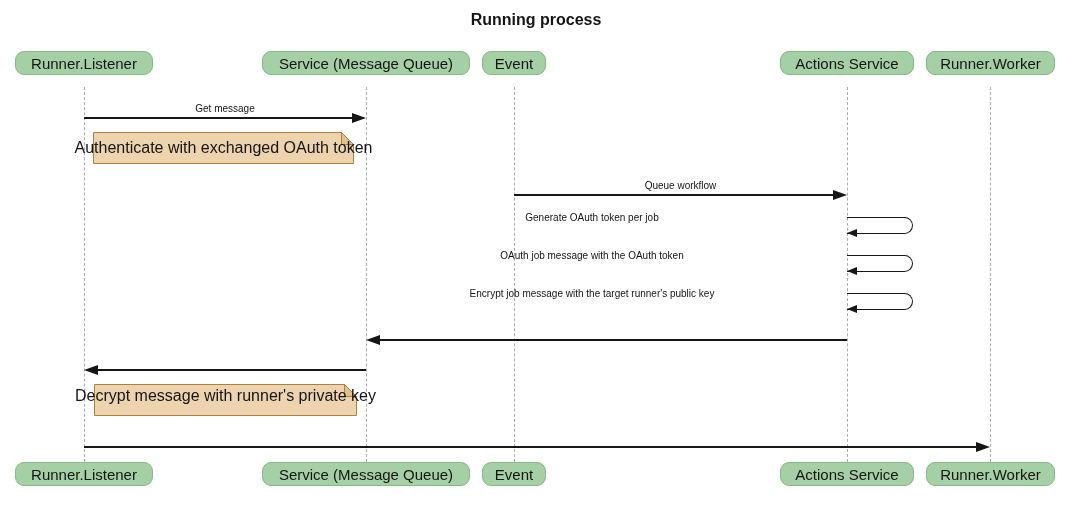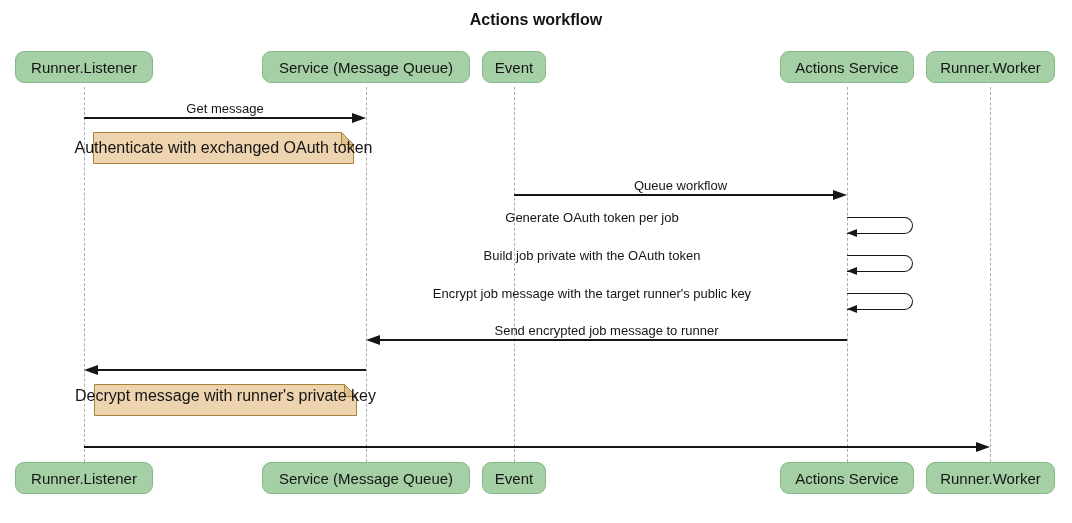--- a/index.html
+++ b/index.html
@@ -21,27 +21,27 @@
   }
   .title{
     position:absolute;top:11px;left:0;width:100%;text-align:center;
     font-size:16px;font-weight:bold;
   }
   .lifeline{
     position:absolute;top:87px;height:375px;width:0;
     border-left:1px dashed var(--lifeline);
   }
   .actor{
-    position:absolute;height:32px;box-sizing:border-box;
+    position:absolute;height:24px;box-sizing:border-box;
     background:var(--actor-fill);border:1px solid var(--actor-border);
     border-radius:9px;display:flex;align-items:center;justify-content:center;
     font-size:15px;white-space:nowrap;
   }
   .msg-label{
-    position:absolute;height:16px;line-height:16px;font-size:13px;
+    position:absolute;height:16px;line-height:16px;font-size:10px;
     text-align:center;white-space:nowrap;
   }
   .msg-label.right{text-align:center;}
   .msg-line{position:absolute;height:1.5px;background:var(--line);}
   .arr{position:absolute;width:0;height:0;}
   .arr.right{border-top:5px solid transparent;border-bottom:5px solid transparent;border-left:14px solid var(--line);}
   .arr.left{border-top:5px solid transparent;border-bottom:5px solid transparent;border-right:14px solid var(--line);}
   .arr.loop{border-top:4.5px solid transparent;border-bottom:4.5px solid transparent;border-right:10px solid var(--line);}
   .self-loop{
     position:absolute;box-sizing:border-box;width:66px;height:17px;
@@ -54,21 +54,21 @@
     position:absolute;left:0;top:0;width:100%;height:100%;
     display:flex;align-items:center;justify-content:center;
     font-size:16px;white-space:nowrap;
   }
 </style>
 </head>
 <body>
 
 <div class="stage">
 
-  <div class="title">Actions workflow</div>
+  <div class="title">Running process</div>
 
   <div class="lifeline" style="left:83.5px"></div>
   <div class="lifeline" style="left:365.5px"></div>
   <div class="lifeline" style="left:513.5px"></div>
   <div class="lifeline" style="left:846.5px"></div>
   <div class="lifeline" style="left:989.5px"></div>
 
   <div class="actor" style="left:15px;top:51px;width:138px">
     <span>Runner.Listener</span>
   </div>
@@ -98,29 +98,28 @@
   </div>
 
   <div class="msg-label" style="left:514px;width:333px;top:178px">Queue workflow</div>
   <div class="msg-line" style="left:514px;width:321px;top:194px"></div>
   <div class="arr right" style="left:833px;top:190px"></div>
 
   <div class="msg-label right" style="right:230px;width:500px;top:210px">Generate OAuth token per job</div>
   <div class="self-loop" style="left:847px;top:217px"></div>
   <div class="arr loop" style="left:847px;top:229px"></div>
 
-  <div class="msg-label right" style="right:230px;width:500px;top:248px">Build job private with the OAuth token</div>
+  <div class="msg-label right" style="right:230px;width:500px;top:248px">OAuth job message with the OAuth token</div>
   <div class="self-loop" style="left:847px;top:255px"></div>
   <div class="arr loop" style="left:847px;top:267px"></div>
 
   <div class="msg-label right" style="right:230px;width:500px;top:286px">Encrypt job message with the target runner's public key</div>
   <div class="self-loop" style="left:847px;top:293px"></div>
   <div class="arr loop" style="left:847px;top:305px"></div>
 
-  <div class="msg-label" style="left:366px;width:481px;top:323px">Send encrypted job message to runner</div>
   <div class="msg-line" style="left:378px;width:469px;top:339px"></div>
   <div class="arr left" style="left:366px;top:335px"></div>
 
   <div class="msg-line" style="left:96px;width:270px;top:369px"></div>
   <div class="arr left" style="left:84px;top:365px"></div>
 
   <div class="note" style="left:94px;top:384px;width:263px;height:24px">
     <svg width="263" height="32">
       <path d="M0.5 0.5 L250.5 0.5 L262.5 12.5 L262.5 31.5 L0.5 31.5 Z" style="fill:var(--note-fill);stroke:var(--note-border);stroke-width:1"></path>
       <path d="M250.5 0.5 L250.5 12.5 L262.5 12.5 Z" style="fill:var(--note-fold);stroke:var(--note-border);stroke-width:1"></path>

